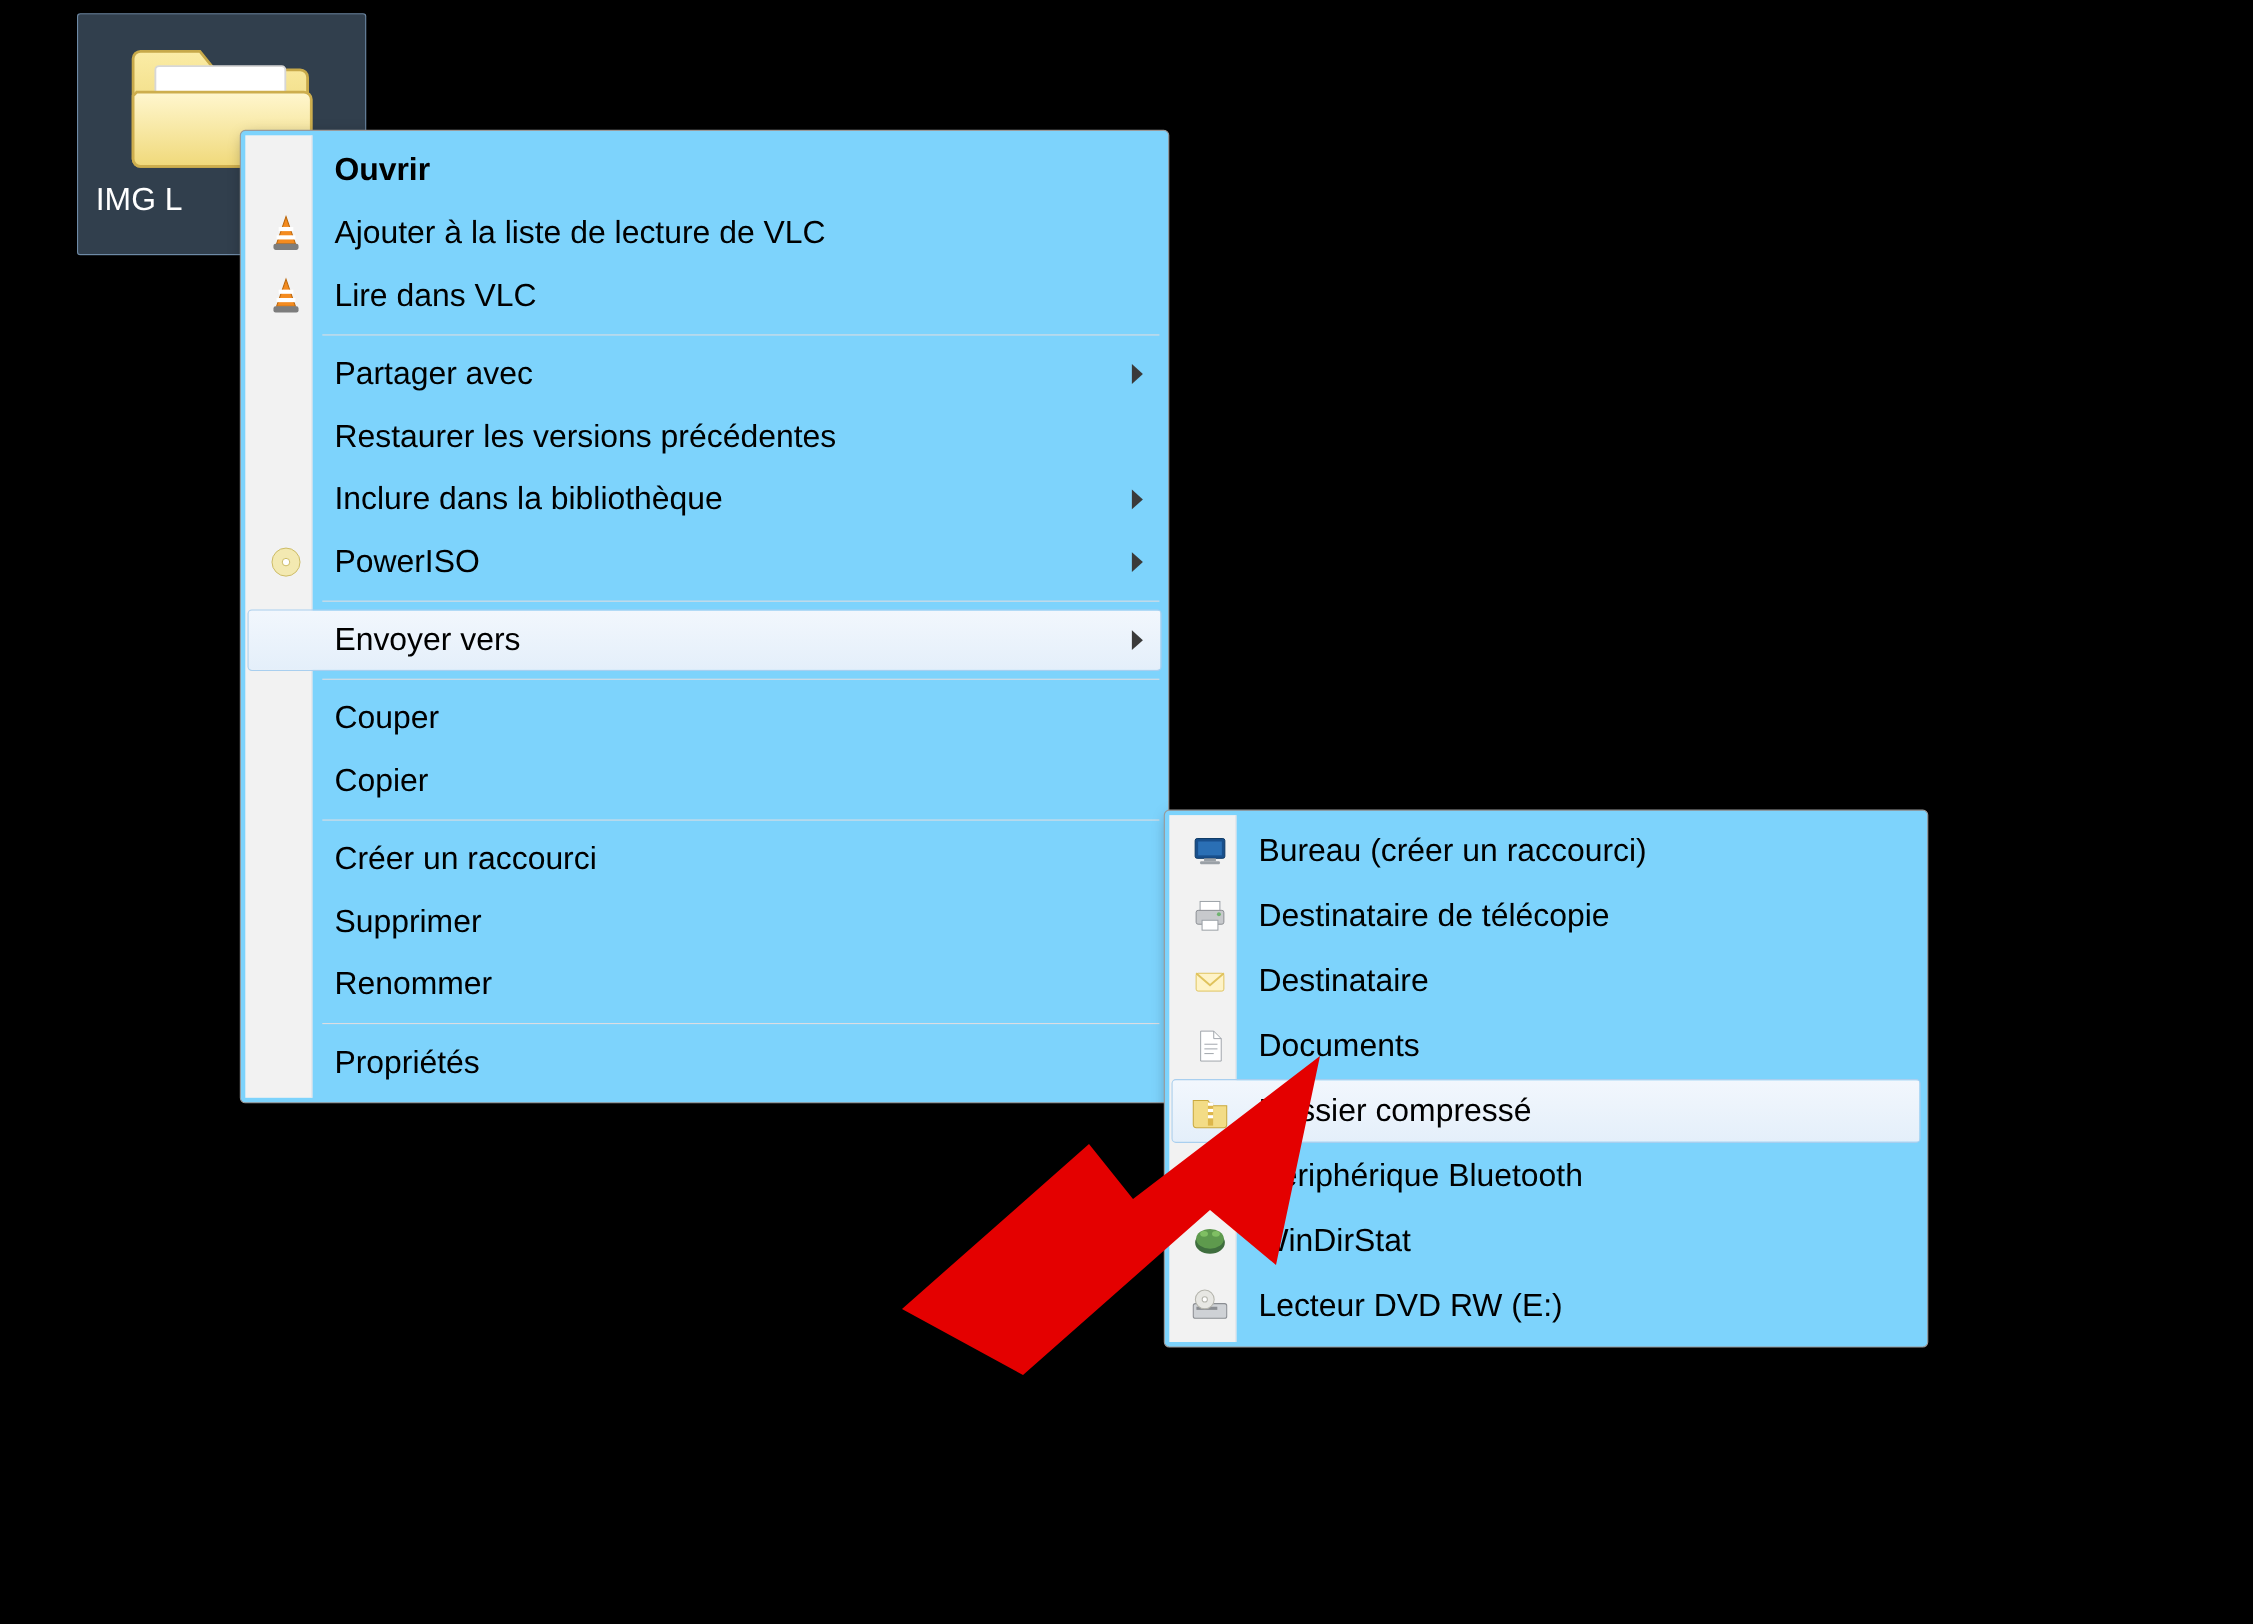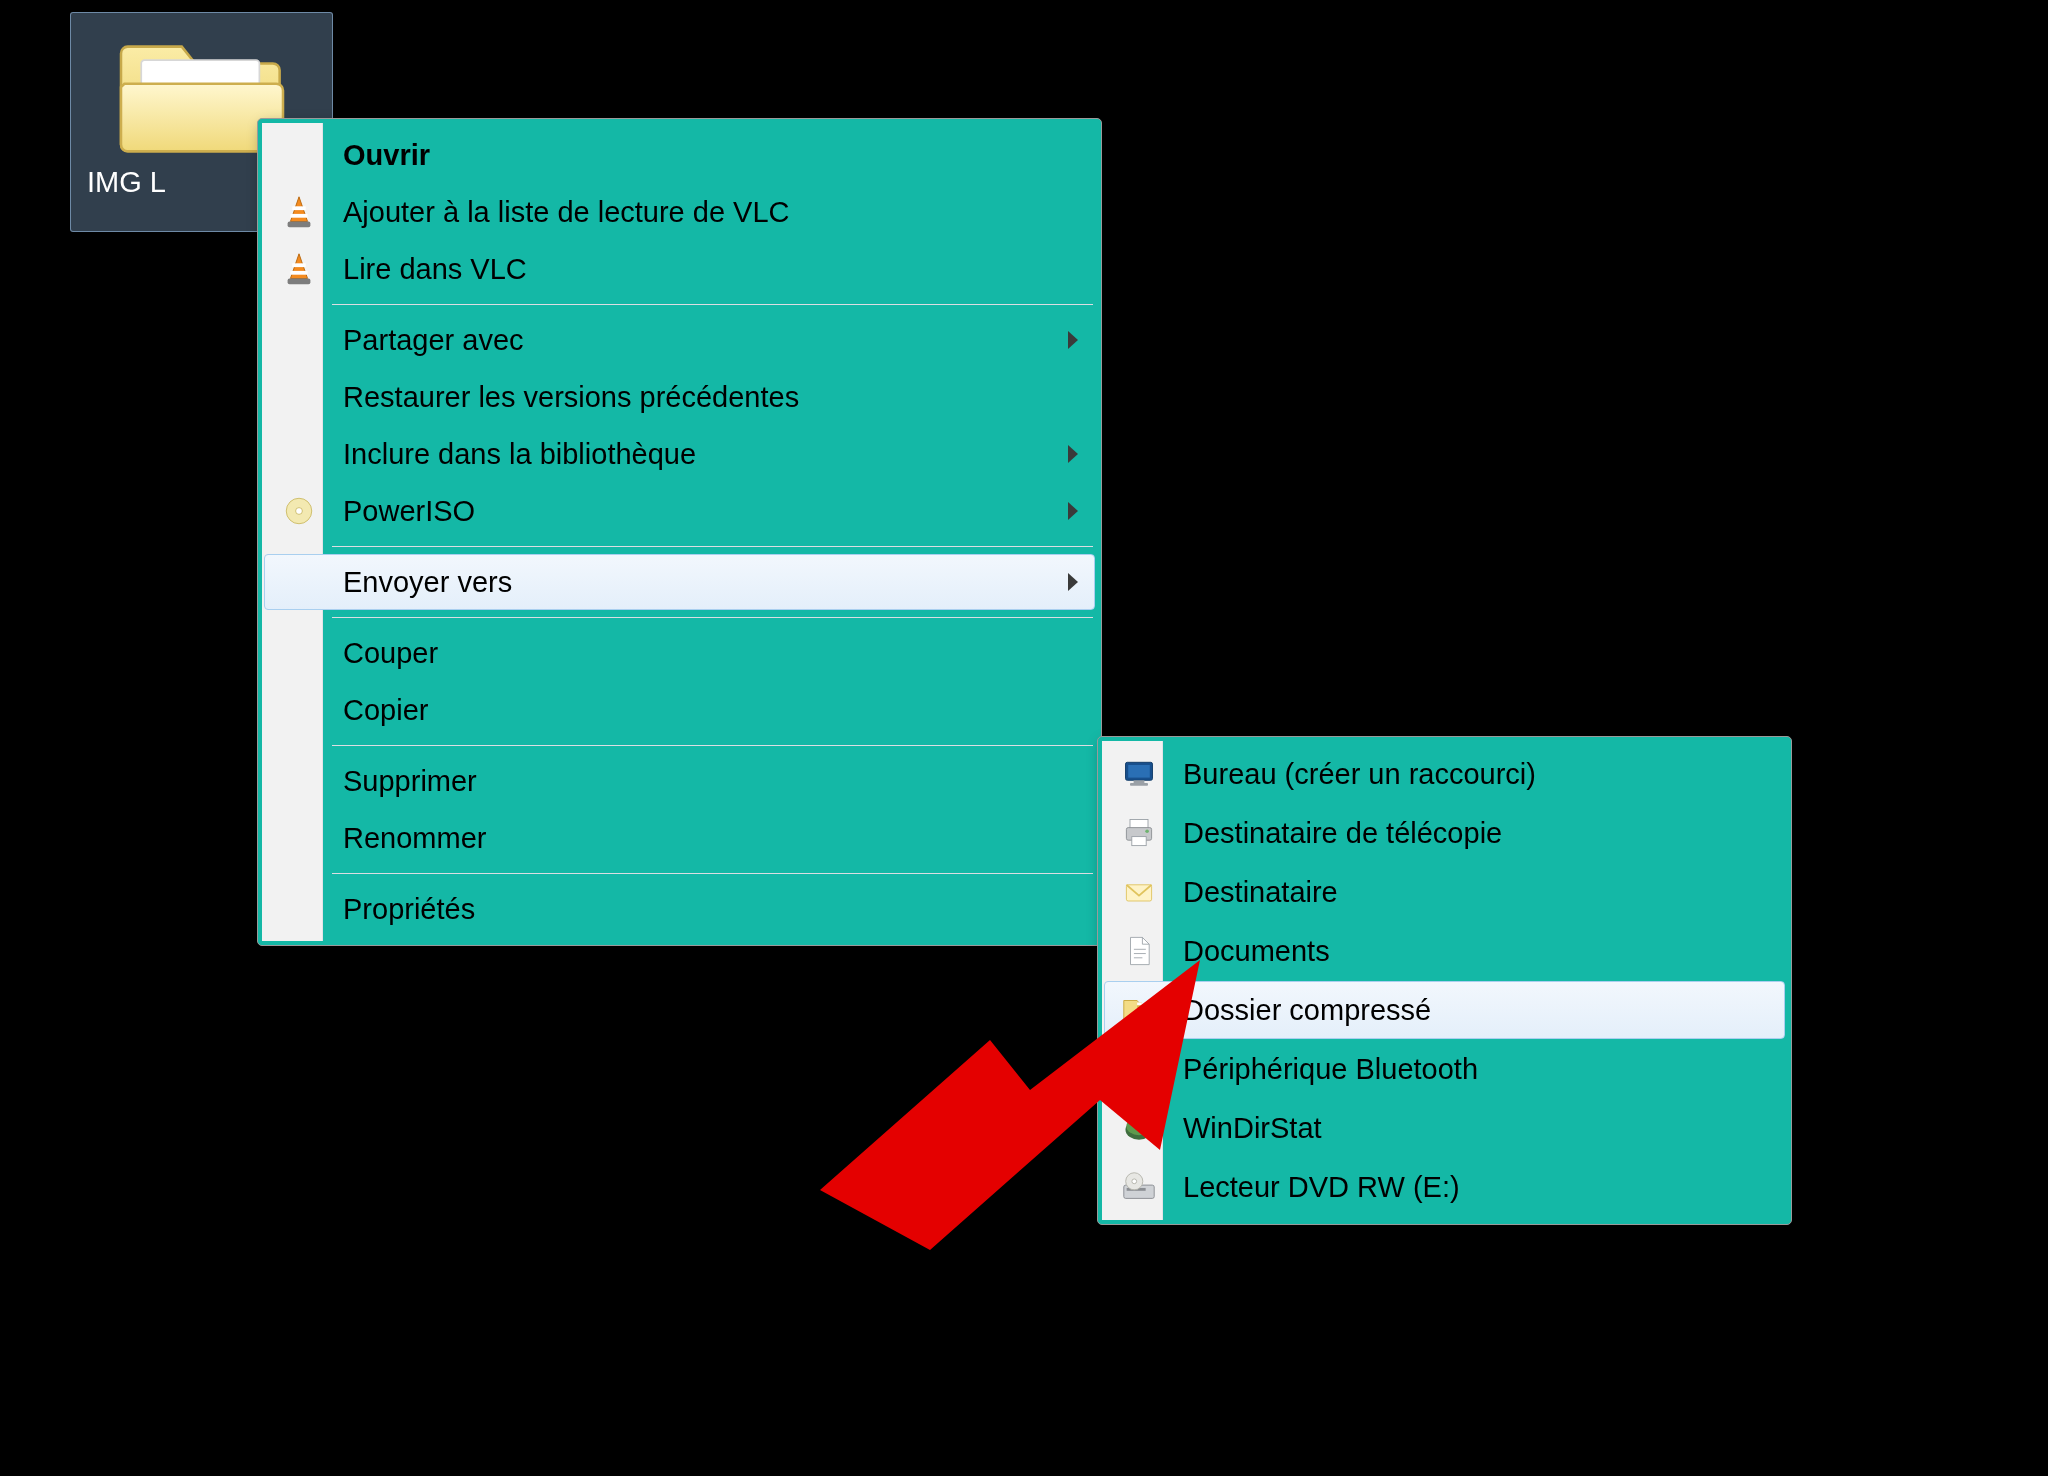--- a/index.html
+++ b/index.html
@@ -41,27 +41,26 @@
     white-space: nowrap;
     width: 100%;
     overflow: hidden;
     padding: 0 16px;
     box-sizing: border-box;
   }
 
   
   .menu {
     position: absolute;
-    background: #14b8a6;
+    background: #7dd3fc;
     border: 1.5px solid #9a9a9a;
     border-radius: 5px;
     box-shadow: 4px 6px 14px rgba(0,0,0,.35);
     padding: 7px 4px;
     box-sizing: border-box;
-    margin-left: 39px;
   }
   .menu .iconcol {
     position: absolute;
     left: 4px;
     top: 4px;
     bottom: 4px;
     width: 60px;
     border-right: 1px solid #e1e3e8;
     background: #f2f2f2;
   }
@@ -229,20 +228,23 @@
     <li class="item">
       <span>Couper</span>
     </li>
     <li class="item">
       <span>Copier</span>
     </li>
 
     <li class="sep"></li>
 
     <li class="item">
+      <span>Créer un raccourci</span>
+    </li>
+    <li class="item">
       <span>Supprimer</span>
     </li>
     <li class="item">
       <span>Renommer</span>
     </li>
 
     <li class="sep"></li>
 
     <li class="item">
       <span>Propriétés</span>

